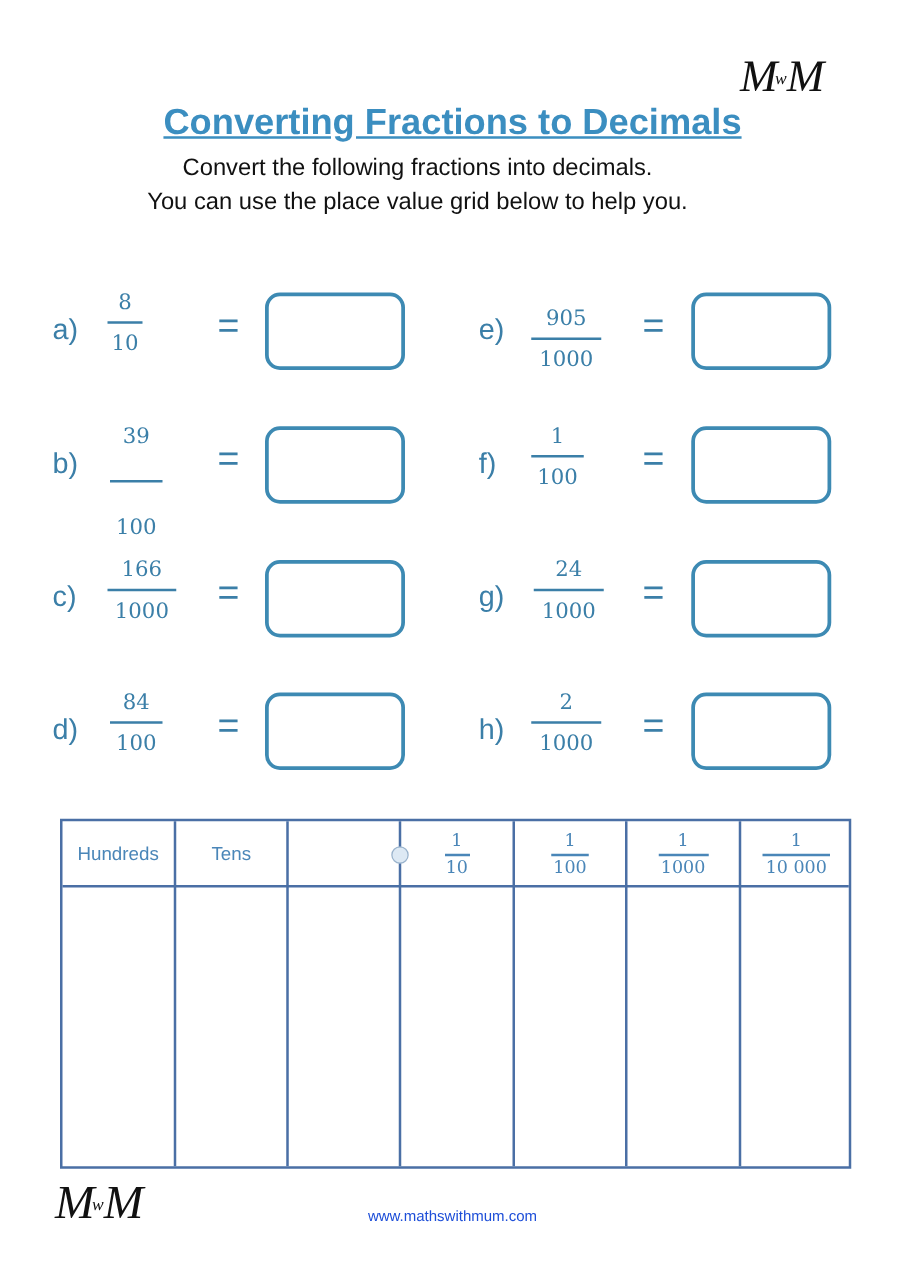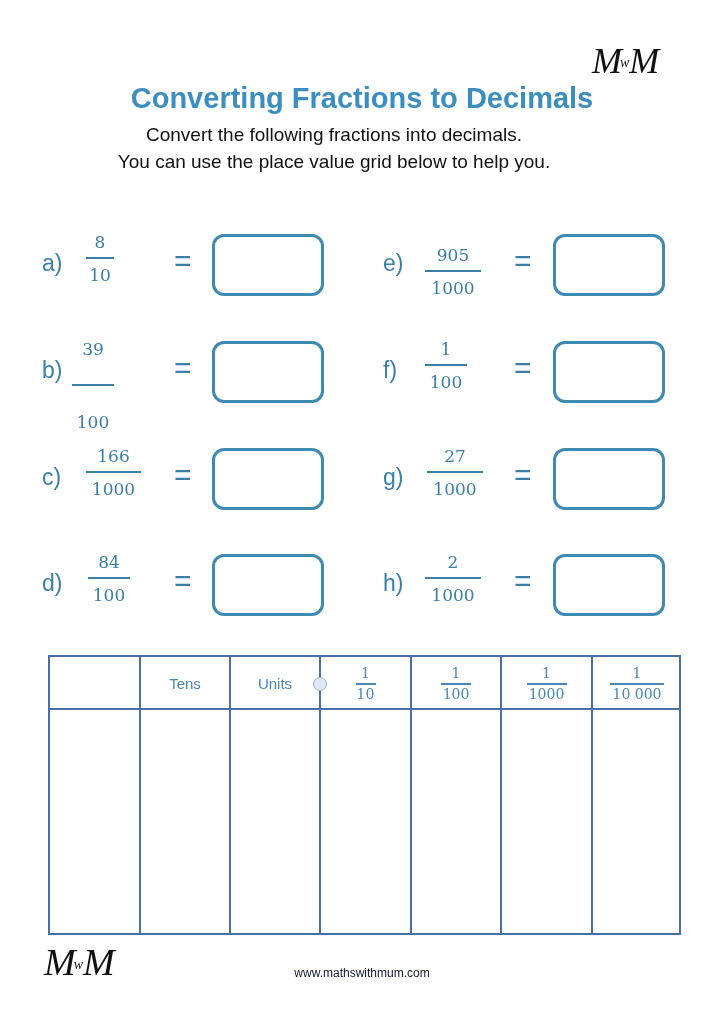--- a/index.html
+++ b/index.html
@@ -5,21 +5,21 @@
   * { box-sizing: border-box; margin: 0; padding: 0; }
   html, body { width: 724px; height: 1024px; background: #ffffff; overflow: hidden; }
   body { position: relative; font-family: "Liberation Sans", sans-serif; }
 
   .logo { position: absolute; font-family: "Liberation Serif", serif; font-style: italic; color: #111; }
   .logo-top { left: 592px; top: 40px; font-size: 36px; letter-spacing: -2px; }
   .logo-bottom { left: 44px; top: 940px; font-size: 38px; letter-spacing: -2px; }
   .logo .small { font-size: 14px; vertical-align: 6px; letter-spacing: 0; }
 
   .title { position: absolute; left: 0; width: 724px; top: 82px; text-align: center;
-           font-size: 29px; font-weight: bold; color: #3b8ec0; }
+           font-size: 29px; font-weight: bold; color: #3b8ec0; text-decoration: underline; }
   .instr { position: absolute; left: 0; width: 668px; text-align: center; font-size: 19px; color: #111; }
   .instr1 { top: 124px; }
   .instr2 { top: 151px; }
 
   .q { position: absolute; height: 70px; }
   .q-label { position: absolute; left: 0; top: 20px; font-size: 23px; color: #3b7fa8; }
   .frac { position: absolute; top: 0; display: flex; flex-direction: column; align-items: center;
           font-family: "DejaVu Serif", serif; color: #3b7fa8; font-size: 17px; }
   .frac .num { line-height: 24px; }
   .frac .bar { height: 2px; background: #3b7fa8; margin: 3px 0 4px; }
@@ -33,21 +33,21 @@
   .grid-head { position: absolute; left: 0; top: 0; width: 100%; height: 53px; border-bottom: 2px solid #4a6fa5; }
   .col-line { position: absolute; top: 0; bottom: 0; width: 2px; background: #4a6fa5; }
   .hcell { position: absolute; top: 0; height: 53px; display: flex; align-items: center; justify-content: center;
            font-size: 15px; color: #4a86b8; }
   .hfrac { display: flex; flex-direction: column; align-items: center; font-family: "DejaVu Serif", serif;
            font-size: 14px; color: #4a86b8; }
   .hfrac .bar { height: 1.5px; background: #4a86b8; margin: 2px 0 1px; }
   .decimal-point { position: absolute; left: 263px; top: 20px; width: 14px; height: 14px; border-radius: 50%;
                    background: #dde9f4; border: 1.5px solid #9ab3cc; }
 
-  .footer-url { position: absolute; left: 0; width: 724px; text-align: center; top: 966px; font-size: 12px; color: #0f172a; }
+  .footer-url { position: absolute; left: 0; width: 724px; text-align: center; top: 966px; font-size: 12px; color: #1d4ed8; }
 </style>
 </head>
 <body>
 
 <div class="logo logo-top">
   <span>M</span><span class="small">w</span><span>M</span>
 </div>
 
 <div class="title">Converting Fractions to Decimals</div>
 <div class="instr instr1">Convert the following fractions into decimals.</div>
@@ -59,21 +59,21 @@
     <span class="num">8</span>
     <span class="bar" style="width:28px;"></span>
     <span class="den">10</span>
   </div>
   <span class="eq" style="left:132px;">=</span>
   <div class="answer-box" style="left:170px;"></div>
 </div>
 
 <div class="q" style="left:42px; top:337px; width:290px;">
   <span class="q-label">b)</span>
-  <div class="frac" style="left:30px;gap:20px;">
+  <div class="frac" style="left:46px;gap:20px;">
     <span class="num">39</span>
     <span class="bar" style="width:42px;"></span>
     <span class="den">100</span>
   </div>
   <span class="eq" style="left:132px;">=</span>
   <div class="answer-box" style="left:170px;"></div>
 </div>
 
 <div class="q" style="left:42px; top:444px; width:290px;">
   <span class="q-label">c)</span>
@@ -115,21 +115,21 @@
     <span class="bar" style="width:42px;"></span>
     <span class="den">100</span>
   </div>
   <span class="eq" style="left:131px;">=</span>
   <div class="answer-box" style="left:170px;"></div>
 </div>
 
 <div class="q" style="left:383px; top:444px; width:290px;">
   <span class="q-label">g)</span>
   <div class="frac" style="left:44px;">
-    <span class="num">27</span>
+    <span class="num">24</span>
     <span class="bar" style="width:56px;"></span>
     <span class="den">1000</span>
   </div>
   <span class="eq" style="left:131px;">=</span>
   <div class="answer-box" style="left:170px;"></div>
 </div>
 
 <div class="q" style="left:383px; top:550px; width:290px;">
   <span class="q-label">h)</span>
   <div class="frac" style="left:42px;">
@@ -143,22 +143,22 @@
 
 <div class="grid">
   <div class="grid-head"></div>
   <div class="col-line" style="left:89px;"></div>
   <div class="col-line" style="left:179px;"></div>
   <div class="col-line" style="left:269px;"></div>
   <div class="col-line" style="left:360px;"></div>
   <div class="col-line" style="left:450px;"></div>
   <div class="col-line" style="left:541px;"></div>
 
+  <div class="hcell" style="left:0; width:89px;">Hundreds</div>
   <div class="hcell" style="left:91px; width:88px;">Tens</div>
-  <div class="hcell" style="left:181px; width:88px;">Units</div>
 
   <div class="hcell" style="left:271px; width:89px;">
     <div class="hfrac">
         <span>1</span>
         <span class="bar" style="width:20px;"></span>
         <span>10</span>
       </div>
   </div>
   <div class="hcell" style="left:362px; width:88px;">
     <div class="hfrac">

